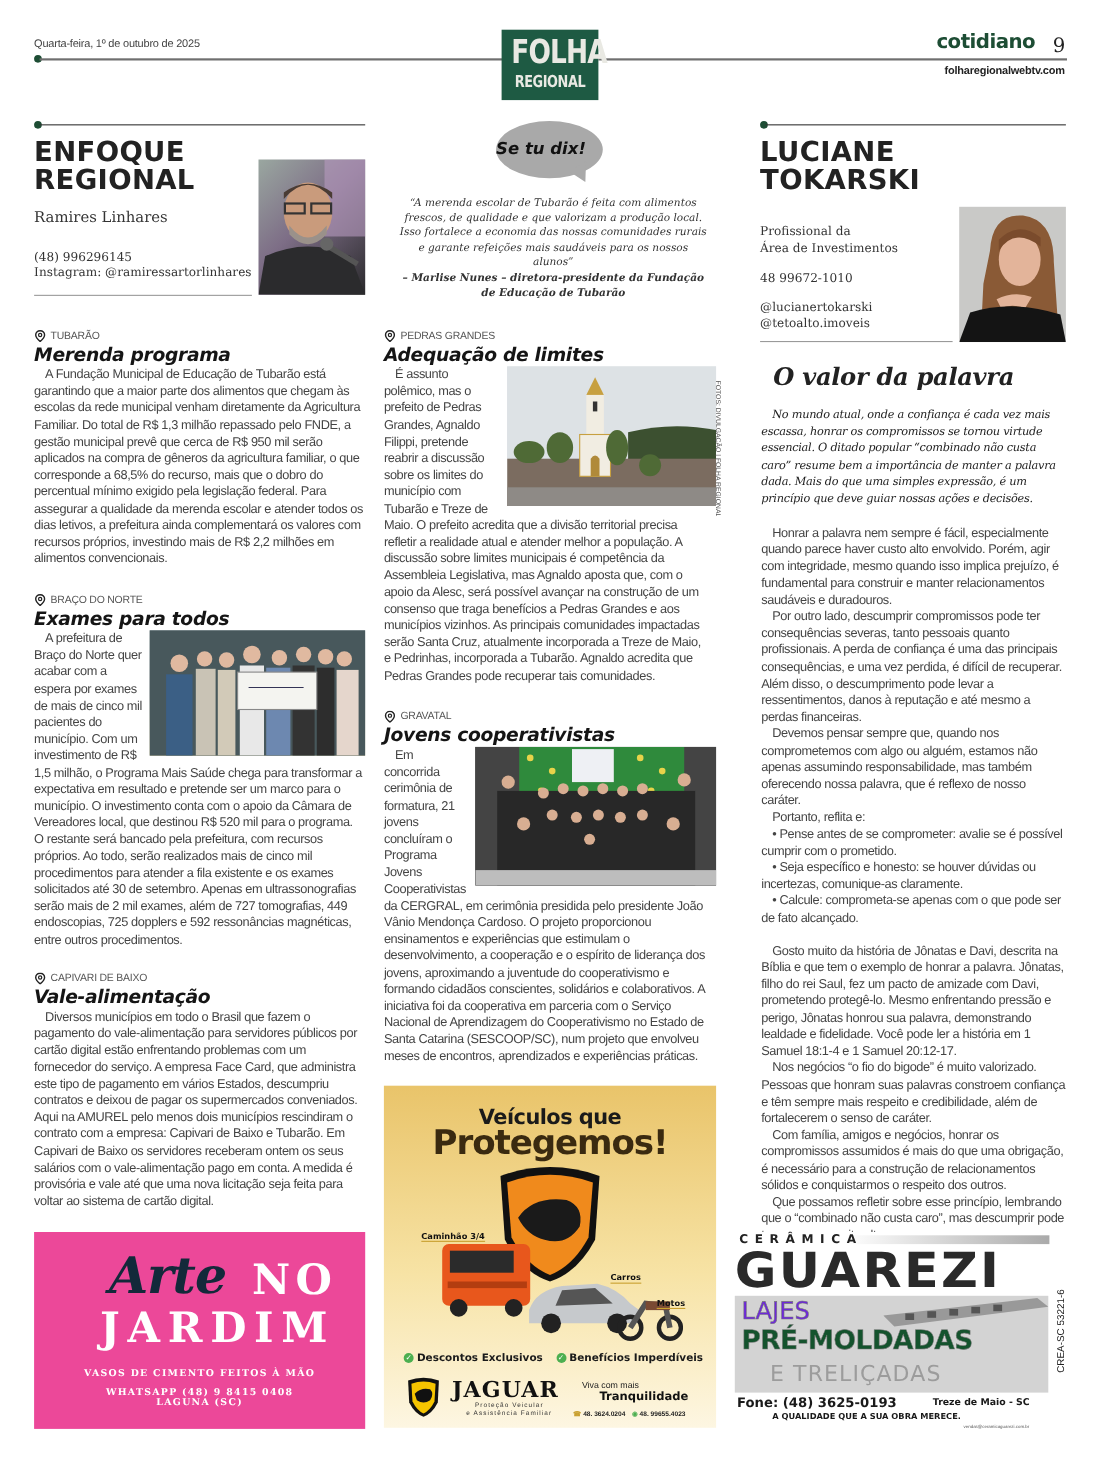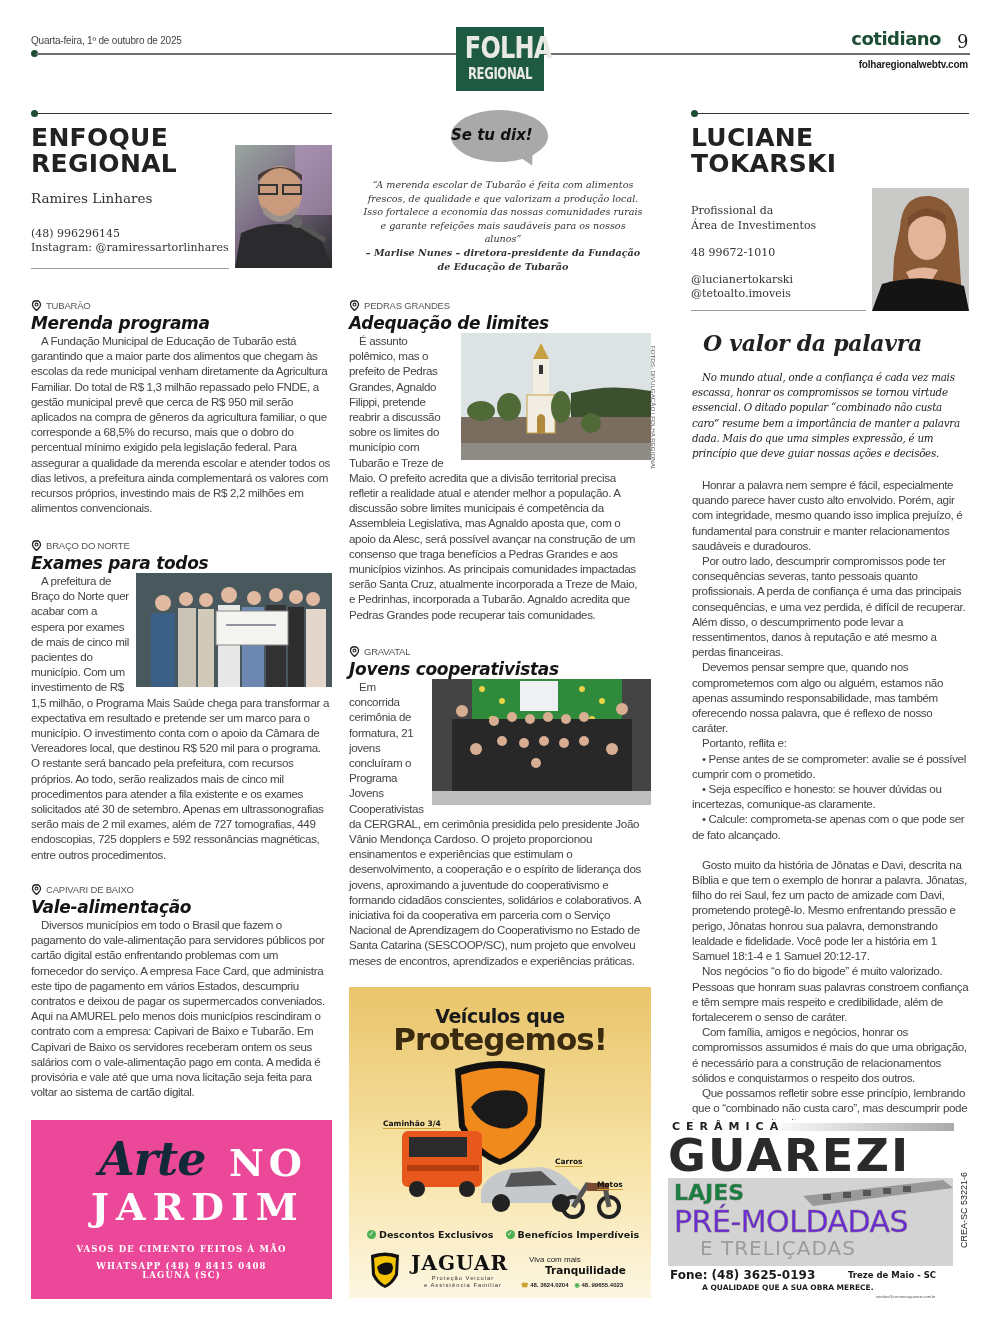--- a/index.html
+++ b/index.html
@@ -371,22 +371,22 @@
   <svg class="abs" style="left:135px;top:60px;" width="150" height="34" viewBox="0 0 150 34">
     <polygon points="0,16 140,0 150,8 10,26" fill="#999"></polygon>
     <g fill="#555">
         <rect x="20" y="14" width="8" height="6"></rect>
         <rect x="40" y="12" width="8" height="6"></rect>
         <rect x="60" y="10" width="8" height="6"></rect>
         <rect x="80" y="8" width="8" height="6"></rect>
         <rect x="100" y="6" width="8" height="6"></rect>
       </g>
   </svg>
-  <div class="abs" style="left:6px;top:60px;font-family:'DejaVu Sans',sans-serif;font-weight:bold;font-size:22px;color:#15803d;-webkit-text-stroke:0.5px #777;">LAJES</div>
-  <div class="abs" style="left:6px;top:84px;font-family:'DejaVu Sans',sans-serif;font-weight:normal;font-size:30px;color:#6d28d9;-webkit-text-stroke:0.5px #777;letter-spacing:-0.5px;">PRÉ-MOLDADAS</div>
+  <div class="abs" style="left:6px;top:60px;font-family:'DejaVu Sans',sans-serif;font-weight:normal;font-size:22px;color:#6d28d9;-webkit-text-stroke:0.5px #777;">LAJES</div>
+  <div class="abs" style="left:6px;top:84px;font-family:'DejaVu Sans',sans-serif;font-weight:bold;font-size:24px;color:#14532d;-webkit-text-stroke:0.5px #777;letter-spacing:-0.5px;">PRÉ-MOLDADAS</div>
   <div class="abs" style="left:32px;top:116px;font-family:'DejaVu Sans',sans-serif;font-size:20px;color:#9c9c9c;letter-spacing:1px;">E TRELIÇADAS</div>
   <svg class="abs" style="left:288px;top:20px;" width="14" height="110" viewBox="0 0 14 110">
     <text x="11" y="108" transform="rotate(-90 11 108)" font-family="Liberation Sans, sans-serif" font-size="9" fill="#222">CREA-SC 53221-6</text>
   </svg>
   <div class="abs" style="left:2px;top:148px;font-family:'DejaVu Sans',sans-serif;font-weight:bold;font-size:12px;color:#1a1a1a;">Fone: (48) 3625-0193</div>
   <div class="abs" style="left:180px;top:150px;font-family:'DejaVu Sans',sans-serif;font-weight:bold;font-size:8.5px;color:#1a1a1a;">Treze de Maio - SC</div>
   <div class="abs" style="left:34px;top:163px;font-family:'DejaVu Sans',sans-serif;font-weight:bold;font-size:7.5px;color:#1a1a1a;">A QUALIDADE QUE A SUA OBRA MERECE.</div>
   <div class="abs" style="left:208px;top:174px;font-size:4px;color:#555;">vendas@ceramicaguarezi.com.br</div>
 </div>
 

